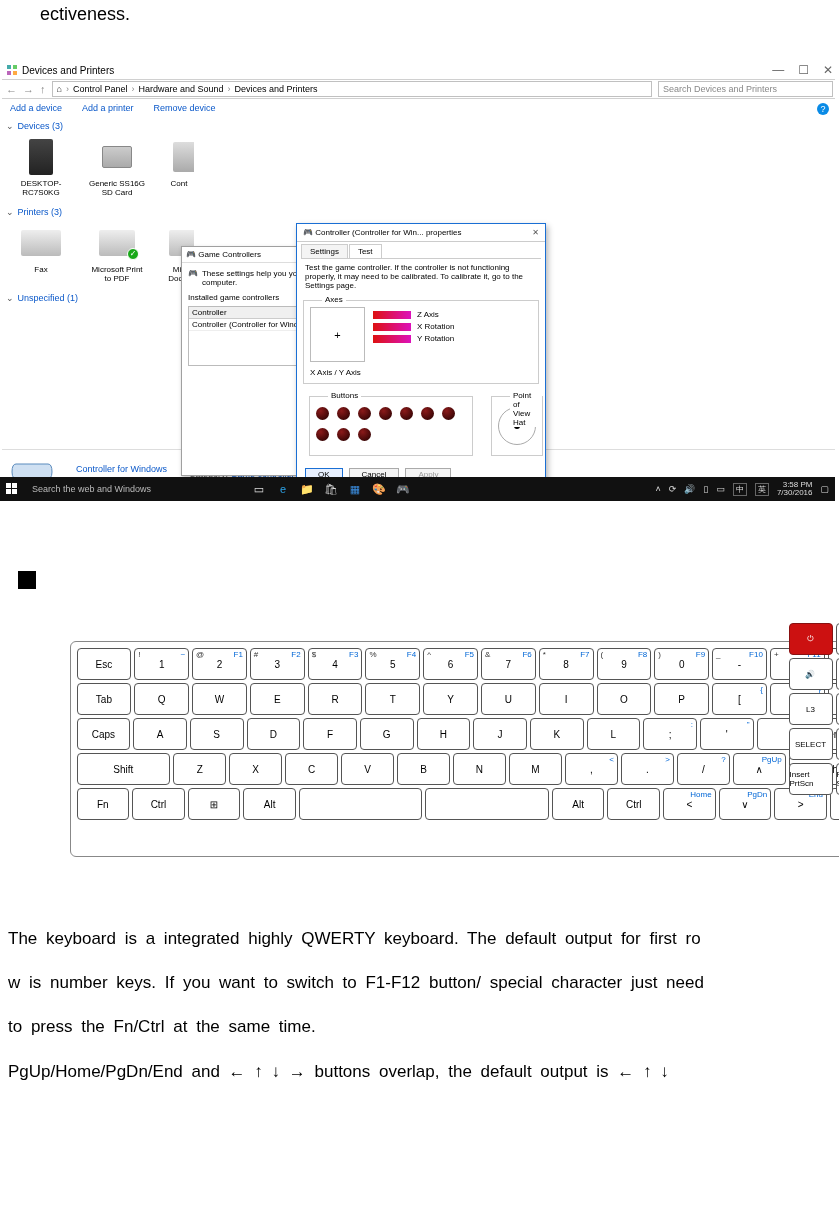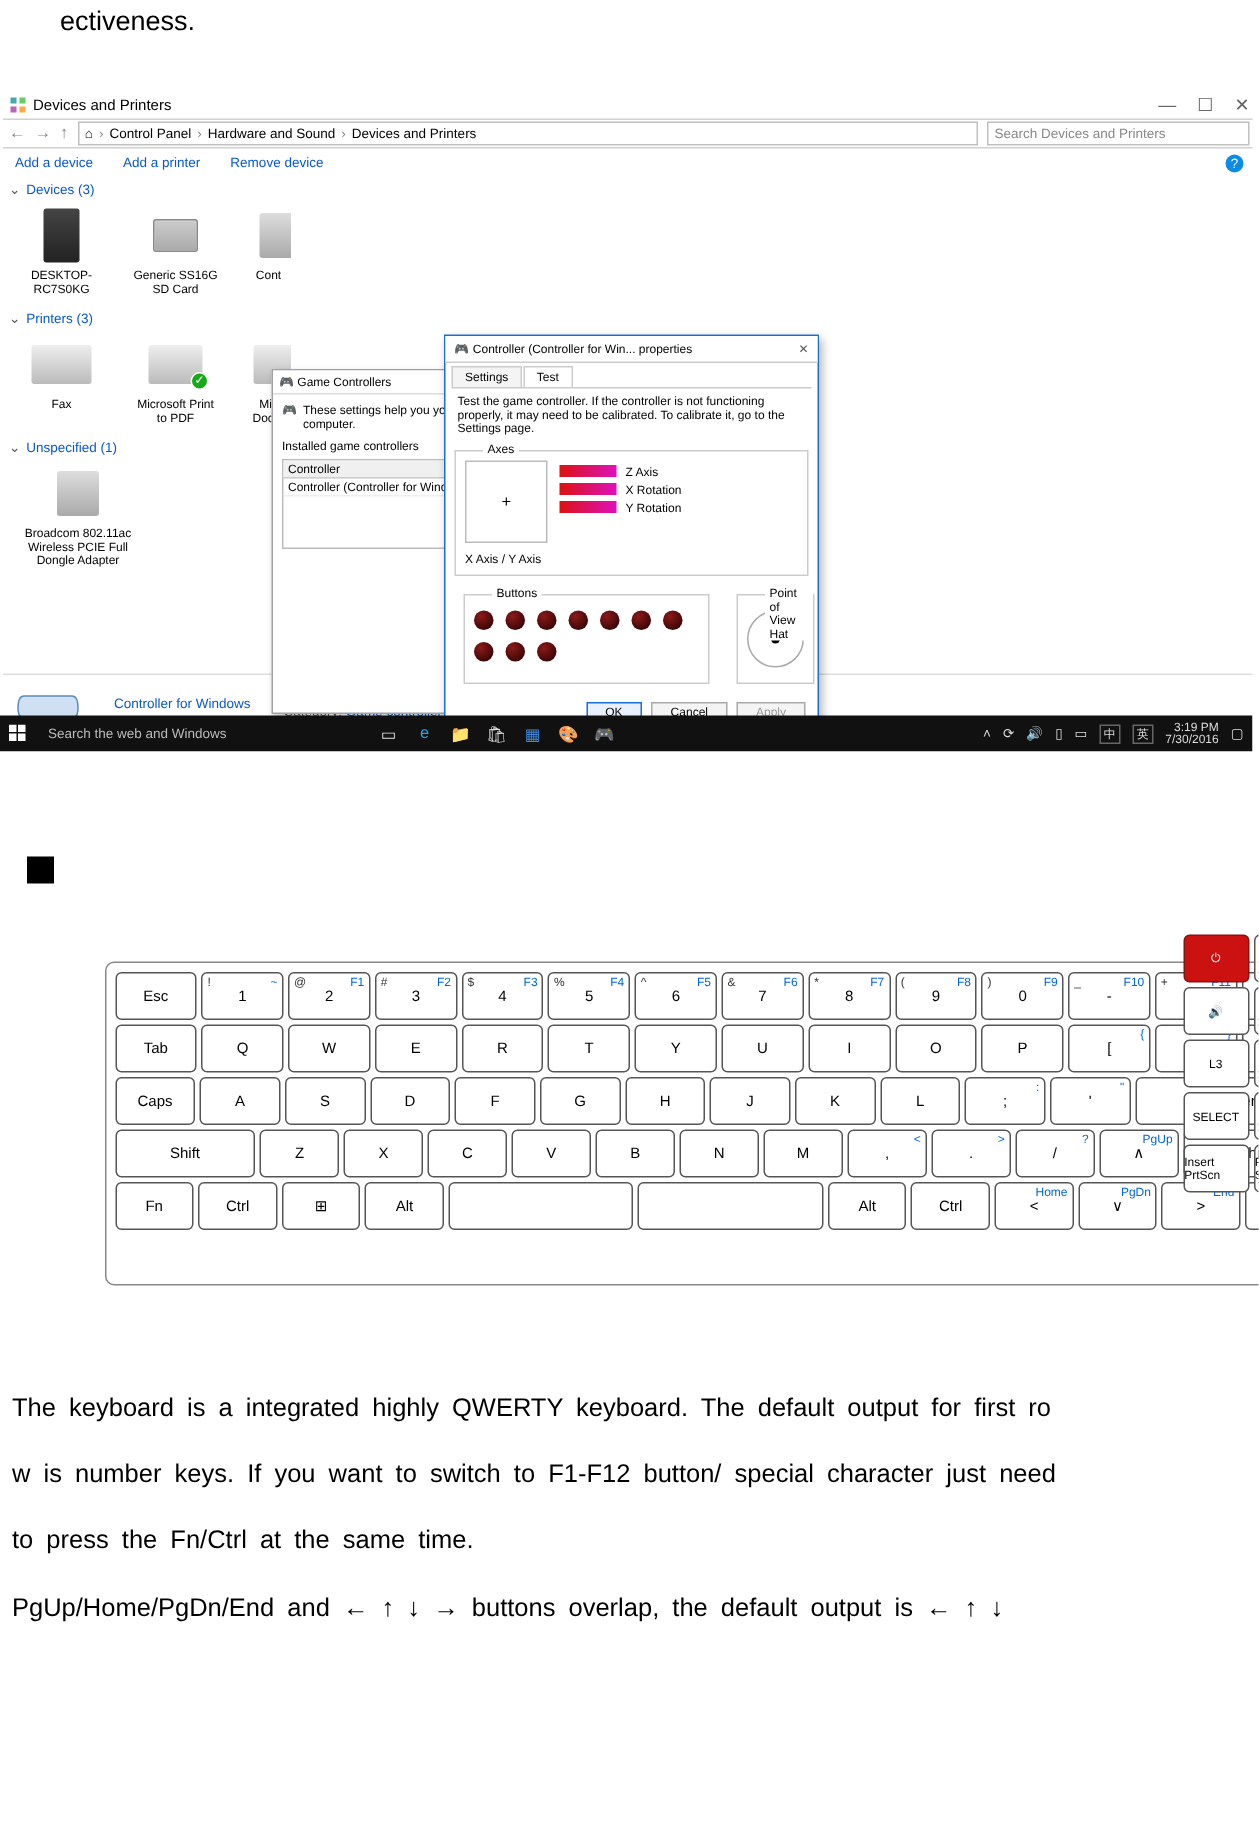--- a/index.html
+++ b/index.html
@@ -43,27 +43,27 @@
   .prop-dlg .tb .x { margin-left: auto; color: #555; }
   .tabs { display: flex; border-bottom: 1px solid #ccc; margin: 2px 4px 0; }
   .tabs .tab { padding: 2px 8px; border: 1px solid #ccc; border-bottom: none; background: #f4f4f4; margin-right: 1px; }
   .tabs .tab.active { background: #fff; }
   .fieldset { border: 1px solid #ccc; margin: 6px; padding: 6px; position: relative; }
   .fieldset .legend { position: absolute; top: -6px; left: 18px; background: #fff; padding: 0 3px; font-size: 8px; }
   .axesbox { display: flex; gap: 8px; }
   .axisplot { width: 55px; height: 55px; border: 1px solid #bbb; display: flex; align-items: center; justify-content: center; font-size: 11px; }
   .bars { display: flex; flex-direction: column; gap: 3px; padding-top: 3px;}
   .bars .bar { width: 38px; height: 8px; background: linear-gradient(90deg,#d11,#d1b); }
-  .bars .row { display: flex; align-items: flex-start; gap: 6px; }
+  .bars .row { display: flex; align-items: flex-end; gap: 6px; }
   .btnsgrid { display: flex; flex-wrap: wrap; gap: 8px; width: 150px; padding: 4px 0;}
   .redbtn { width: 13px; height: 13px; border-radius: 50%; background: radial-gradient(circle at 35% 30%, #8b1a1a, #3b0606 75%); }
   .povbox { width: 52px; }
   .povcircle { width: 38px; height: 38px; border: 1px solid #aaa; border-radius: 50%; margin: 4px auto; display: flex; align-items: center; justify-content: center; }
   .povdot { width: 6px; height: 6px; background: #000; border-radius: 50%; }
-  .btnbar { display: flex; justify-content: flex-end; gap: 6px; padding: 6px 8px 8px; }
+  .btnbar { display: flex; justify-content: flex-start; gap: 6px; padding: 6px 8px 8px; }
   .btnbar button { font-size: 8px; padding: 1px 12px; border: 1px solid #aaa; background: #f4f4f4; }
   .btnbar button.primary { background: #e8f0fe; border-color: #1a6fd4; }
   
   .infostrip { display: flex; align-items: center; gap: 22px; border-top: 1px solid #ddd; padding: 4px 8px; font-size: 9px; height: 38px;}
   .infostrip .pad { width: 44px; height: 26px; }
   .infostrip .k { color: #555; }
   .infostrip .v { color: #0a58c9; }
   .infostrip .lbl { color: #0a58c9; }
   
   .taskbar { background: #111; height: 24px; display: flex; align-items: center; color: #ddd; font-size: 9px; }
@@ -190,28 +190,20 @@
             <div class="icobox">
               <div class="printer"></div>
             </div>
             <div>Mic Docur</div>
           </div>
       </div>
       <div class="group-hdr">
           <span class="caret">⌄</span>
           <span>Unspecified (1)</span>
         </div>
-      <div class="devices">
-        <div class="dev" style="width:80px">
-            <div class="icobox">
-              <div class="dongle"></div>
-            </div>
-            <div>Broadcom 802.11ac Wireless PCIE Full Dongle Adapter</div>
-          </div>
-      </div>
     </div>
 
     <div class="infostrip">
       <svg class="pad" viewBox="0 0 44 26">
           <path d="M6 8 Q2 8 2 16 Q2 24 9 24 L35 24 Q42 24 42 16 Q42 8 38 8 Z" fill="#cfe0f2" stroke="#5b8bbd"></path>
         </svg>
       <div>
         <div class="lbl">Controller for Windows</div>
       </div>
       <div>
@@ -319,21 +311,21 @@
     </div>
     <div class="tray">
       <span>˄</span>
       <span>⟳</span>
       <span>🔊</span>
       <span>▯</span>
       <span>▭</span>
       <span class="ime">中</span>
       <span class="ime">英</span>
       <div class="clock">
-        <div>3:19 PM</div>
+        <div>3:58 PM</div>
         <div>7/30/2016</div>
       </div>
       <span>▢</span>
     </div>
   </div>
 </div>
 
 <div class="section-title">
   <div class="blk"></div>
 </div>

